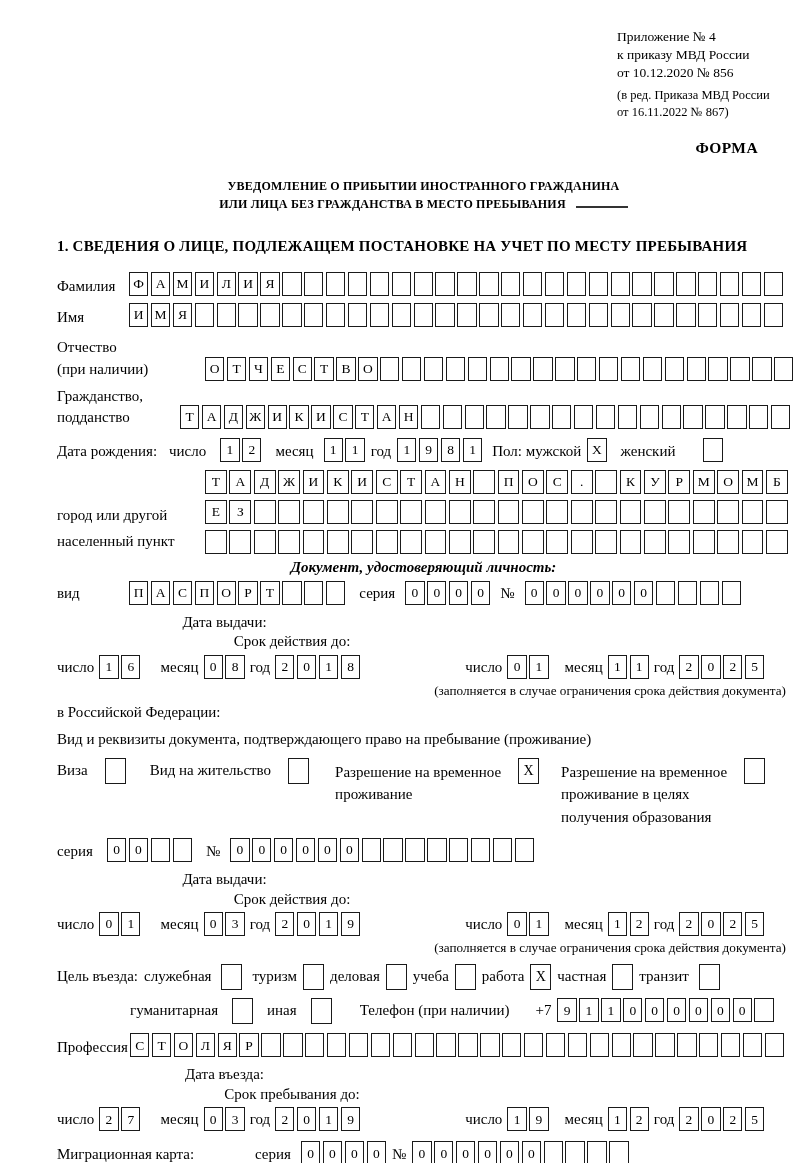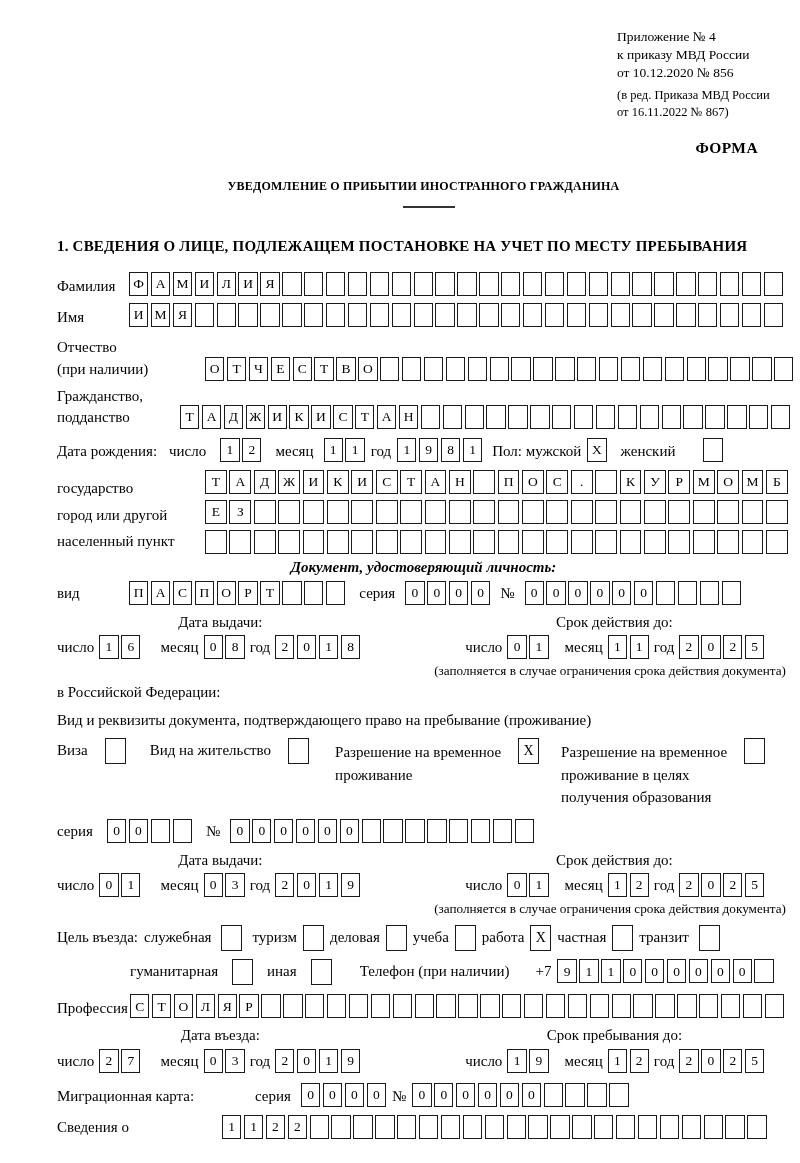--- a/index.html
+++ b/index.html
@@ -25,21 +25,21 @@
 
   .crow{display:flex;align-items:flex-end;margin-top:7px;}
   .lbl{flex:0 0 auto;padding-top:3px;}
   .lbl2{flex:0 0 auto;line-height:1.45;padding-top:3px;}
   .w72{width:72px;} .w123{width:123px;} .w148{width:148px;}
   .gap6{width:6px;flex:0 0 auto;} .gap10{width:10px;flex:0 0 auto;} .gap14{width:14px;flex:0 0 auto;}
 
   .inline-lbl{padding-top:3px;flex:0 0 auto;}
 
   
-  .dates-head{display:flex;margin-top:8px;}
+  .dates-head{display:flex;margin-top:8px;flex-direction:column;}
   .dh-left{width:335px;text-align:center;}
   .dh-right{width:360px;text-align:center;margin-left:55px;}
   .dates-row{display:flex;align-items:flex-start;margin-top:3px;}
   .dgroup{display:flex;align-items:flex-start;gap:5px;}
   .dgroup .inline-lbl{padding-top:3px;}
   .note-right{text-align:right;font-size:13.2px;margin-top:3px;padding-right:4px;}
 
   
   .opts{display:flex;align-items:flex-start;margin-top:8px;}
   .opt{display:flex;align-items:flex-start;gap:17px;}
@@ -64,21 +64,21 @@
     <div>от 10.12.2020 № 856</div>
     <div class="rev">
       <div>(в ред. Приказа МВД России</div>
       <div>от 16.11.2022 № 867)</div>
     </div>
   </div>
   <div class="forma">ФОРМА</div>
 
   <div class="title">
     <div>УВЕДОМЛЕНИЕ О ПРИБЫТИИ ИНОСТРАННОГО ГРАЖДАНИНА</div>
-    <div><span class="blank-line"></span></div>
+    <div><span>ИЛИ ЛИЦА БЕЗ ГРАЖДАНСТВА В МЕСТО ПРЕБЫВАНИЯ</span><span class="blank-line"></span></div>
   </div>
 
   <div class="sec-heading">1. СВЕДЕНИЯ О ЛИЦЕ, ПОДЛЕЖАЩЕМ ПОСТАНОВКЕ НА УЧЕТ ПО МЕСТУ ПРЕБЫВАНИЯ</div>
 
   <div class="crow" style="margin-top:16px;">
     <span class="lbl w72">Фамилия</span>
     <span class="cellrow">
         <span class="cell">Ф</span>
         <span class="cell">А</span>
         <span class="cell">М</span>
@@ -255,21 +255,20 @@
     <span class="inline-lbl">женский</span>
       <span class="gap14"></span>
       <span class="gap14"></span>
     <span class="cellrow">
         <span class="cell"></span>
       </span>
   </div>
 
   <div class="crow" style="margin-top:8px;">
     <span class="lbl2 w148" style="line-height:1.75;">
-      <div>государство</div>
       <div>город или другой</div>
       <div>населенный пункт</div>
     </span>
     <span class="stack">
       <span class="cellrow">
           <span class="cell wide">Т</span>
           <span class="cell wide">А</span>
           <span class="cell wide">Д</span>
           <span class="cell wide">Ж</span>
           <span class="cell wide">И</span>

